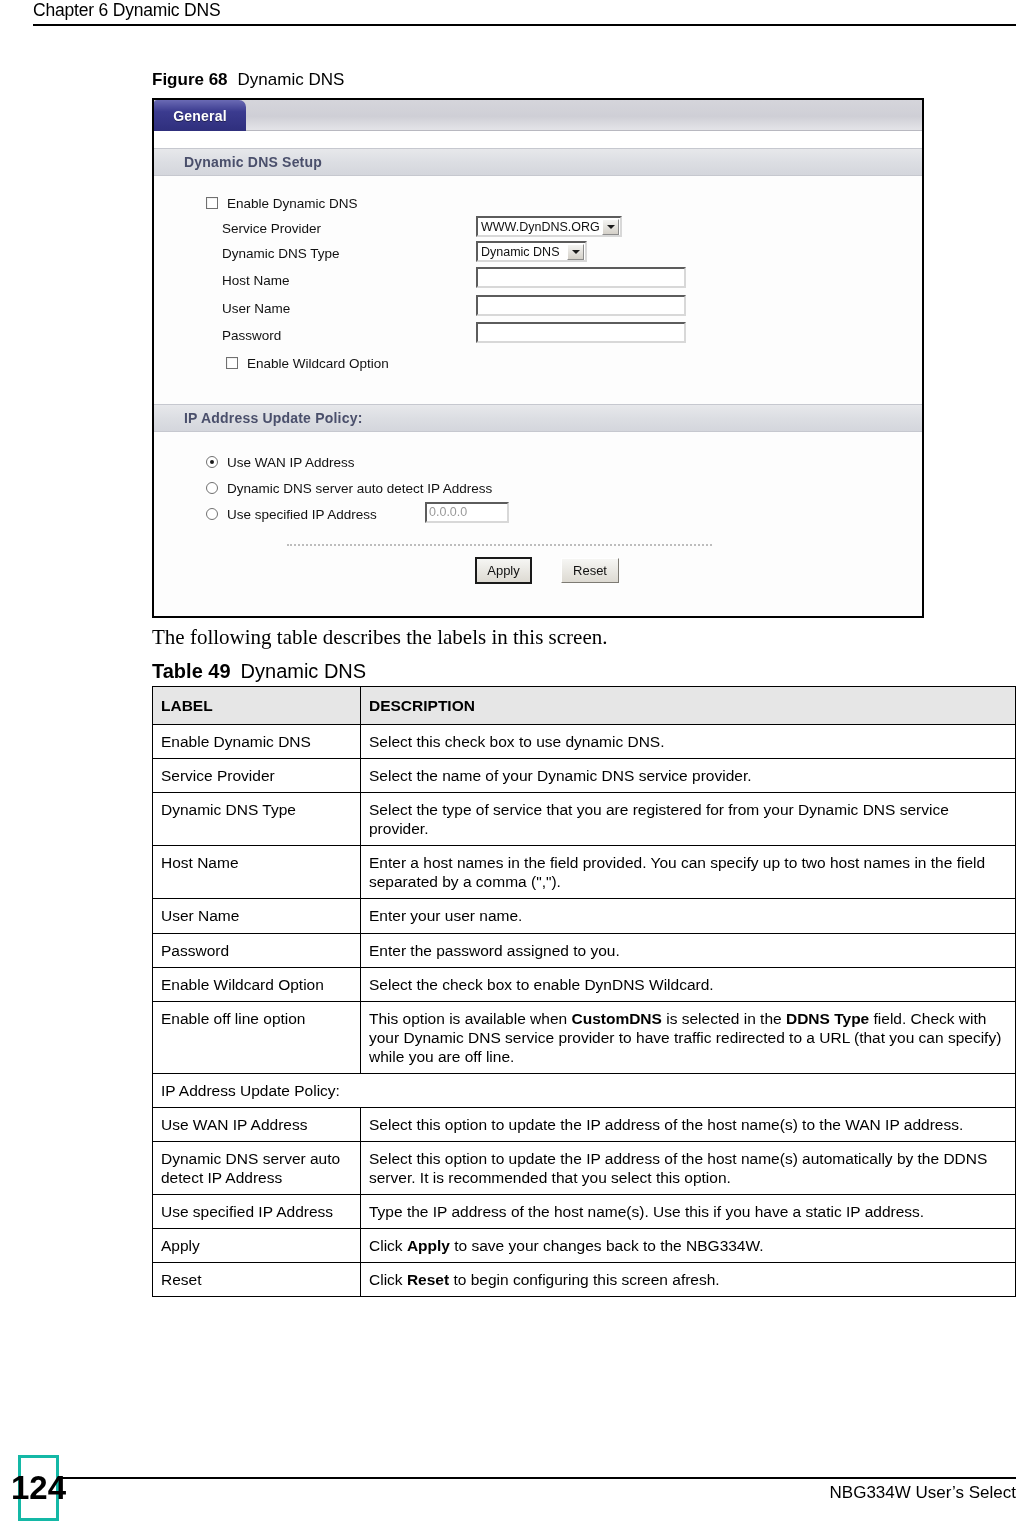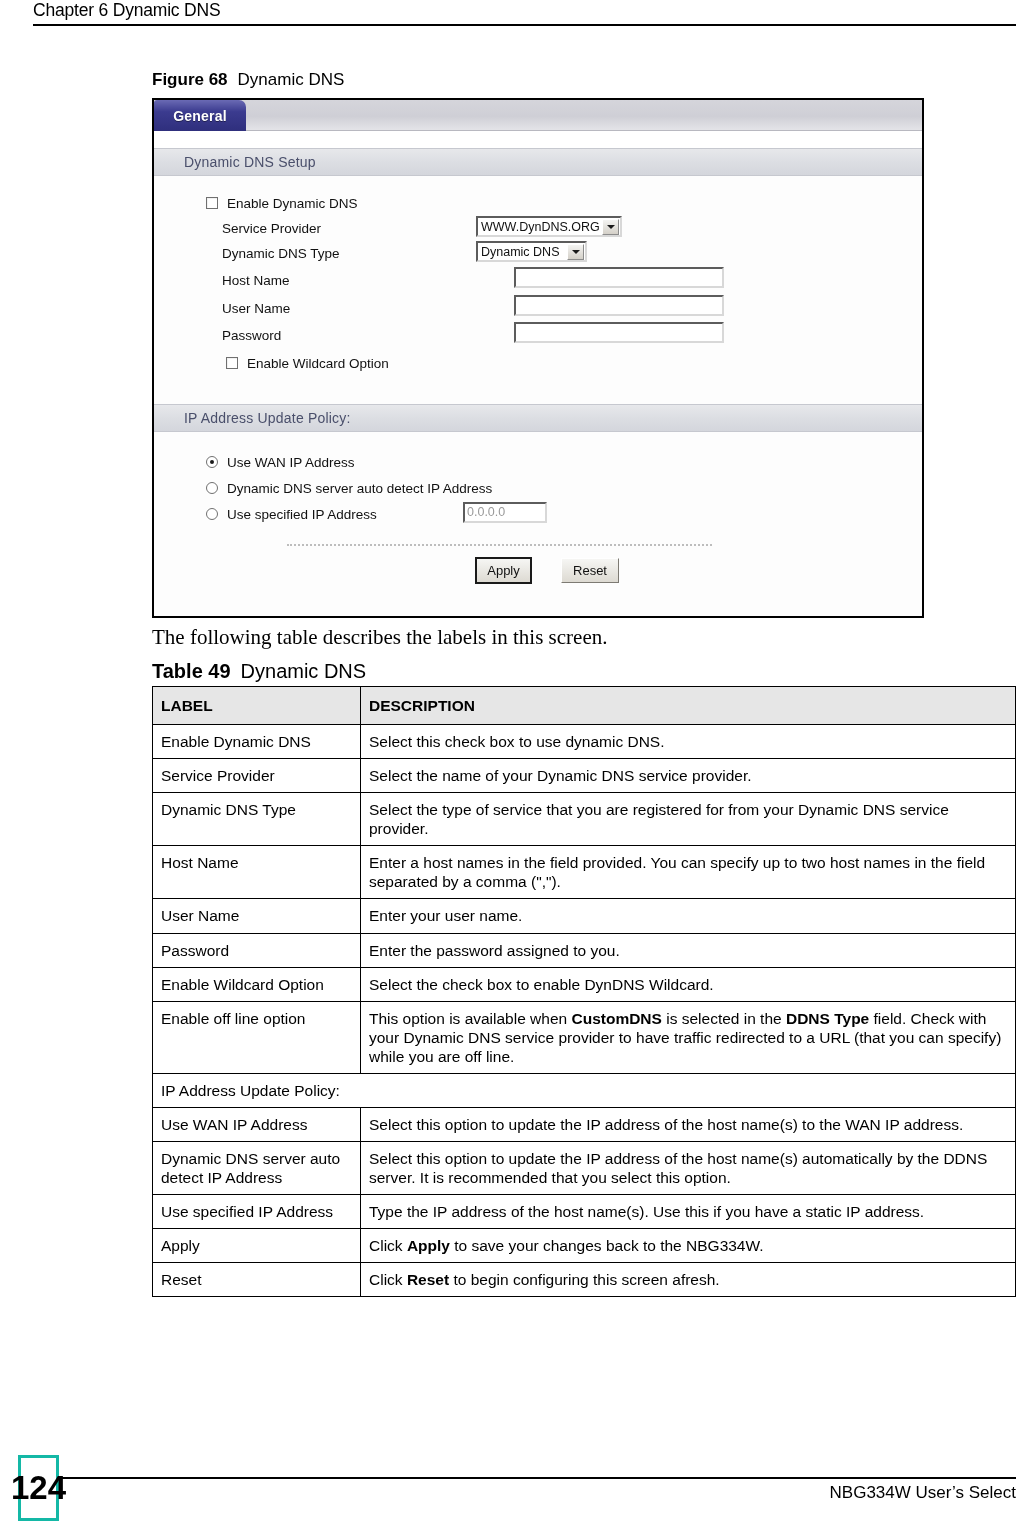--- a/index.html
+++ b/index.html
@@ -82,21 +82,21 @@
   .section-bar {
     height: 28px;
     background: linear-gradient(to bottom, #e7e8eb 0%, #dcdee3 50%, #d4d6dc 100%);
     border-top: 1px solid #c6c8cf;
     border-bottom: 1px solid #c6c8cf;
     display: flex;
     align-items: center;
     padding-left: 30px;
     color: #4a4f6b;
     font-size: 14px;
-    font-weight: normal;
+    font-weight: bold;
     letter-spacing: 0.2px;
     text-align: center;
   }
   .ss-body { position: relative; background: #fdfdfd; }
 
   .frow {
     position: absolute;
     display: flex;
     align-items: center;
     height: 22px;
@@ -136,21 +136,20 @@
     left: 3px; top: 3px;
     width: 4px; height: 4px;
     border-radius: 50%;
     background: #1a1a1a;
   }
   .tinput {
     border: 2px solid;
     border-color: #5c5c5c #d8d8d8 #d8d8d8 #5c5c5c;
     background: #ffffff;
     height: 21px;
-    margin-left: 38px;
   }
   .tinput .val {
     font-size: 12.5px;
     color: #9a9a9a;
     line-height: 17px;
     padding-left: 2px;
     display: block;
   }
   .sel {
     border: 2px solid;

